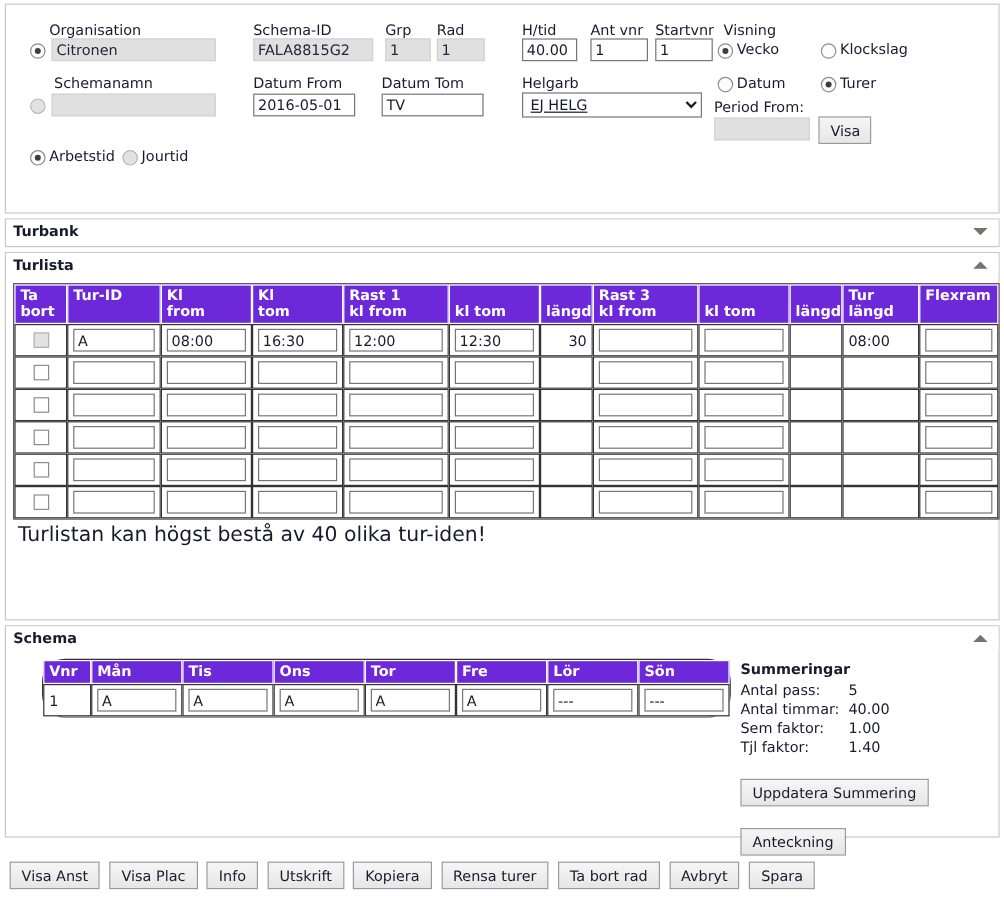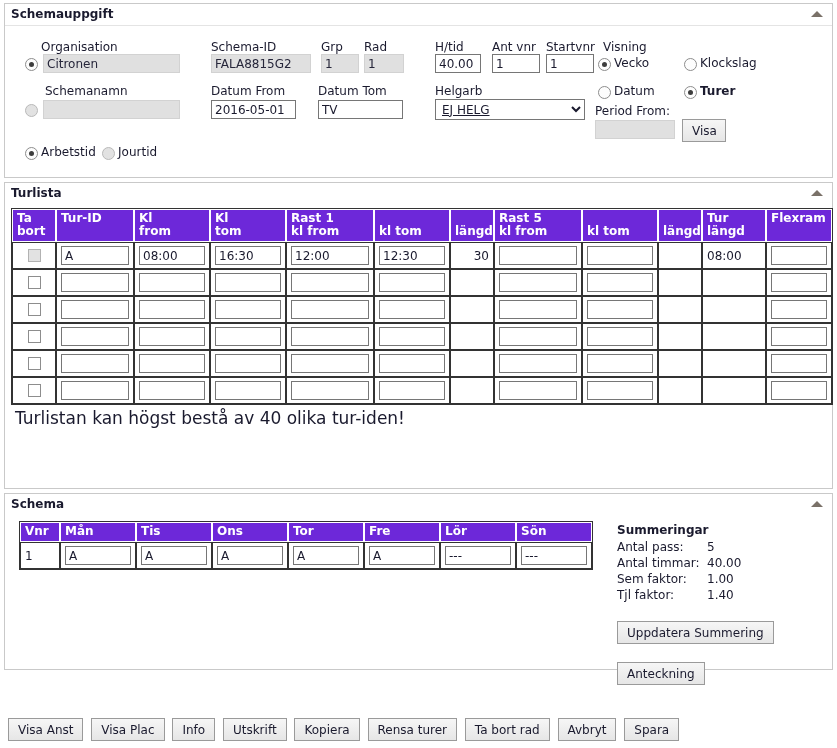--- a/index.html
+++ b/index.html
@@ -197,24 +197,20 @@
     top: 718px;
   }
   .bottombar button { margin-right: 4px; }
 </style>
 </head>
 <body>
 
 <div class="page">
 
   <div class="panel" style="height:173px;">
-    <div class="panel-head">
-      <span>Schemauppgift</span>
-      <span class="tri up"></span>
-    </div>
     <div class="panel-body">
       <div class="form-rows">
 
         <div class="fld lbl" style="left:30px; top:14px;">Organisation</div>
         <div class="fld lbl" style="left:200px; top:14px;">Schema-ID</div>
         <div class="fld lbl" style="left:310px; top:14px;">Grp</div>
         <div class="fld lbl" style="left:353px; top:14px;">Rad</div>
         <div class="fld lbl" style="left:424px; top:14px;">H/tid</div>
         <div class="fld lbl" style="left:481px; top:14px;">Ant vnr</div>
         <div class="fld lbl" style="left:535px; top:14px;text-align:right;">Startvnr</div>
@@ -235,21 +231,21 @@
         <span class="fld lbl" style="left:689px; top:30px;">Klockslag</span>
 
         <div class="fld lbl" style="left:34px; top:58px;">Schemanamn</div>
         <div class="fld lbl" style="left:200px; top:58px;">Datum From</div>
         <div class="fld lbl" style="left:307px; top:58px;">Datum Tom</div>
         <div class="fld lbl" style="left:424px; top:58px;">Helgarb</div>
 
         <span class="fld radio" style="left:587px; top:60px;"></span>
         <span class="fld lbl" style="left:603px; top:58px;">Datum</span>
         <span class="fld radio checked" style="left:673px; top:60px;"></span>
-        <span class="fld lbl" style="left:689px; top:58px;font-weight:bold;">Turer</span>
+        <span class="fld lbl" style="left:689px; top:58px;">Turer</span>
 
         <span class="fld radio flat" style="left:14px; top:78px;"></span>
         <input class="fld txt ro" style="left: 32px; top: 74px; width: 137px;" readonly="" value="">
         <input class="fld txt" style="left: 200px; top: 74px; width: 85px;" value="2016-05-01">
         <input class="fld txt" style="left: 307px; top: 74px; width: 85px;" value="TV">
         <select class="fld sel" style="left:424px; top:73px; width:150px;text-decoration:underline;">
           <option>EJ HELG</option>
         </select>
 
         <div class="fld lbl" style="left:584px; top:78px;">Period From:</div>
@@ -257,20 +253,26 @@
         <button class="fld btn" style="left:671px; top:93px; width:44px;">Visa</button>
 
         <span class="fld radio checked" style="left:14px; top:121px;"></span>
         <span class="fld lbl" style="left:30px; top:119px;">Arbetstid</span>
         <span class="fld radio flat" style="left:91px; top:121px;"></span>
         <span class="fld lbl" style="left:107px; top:119px;">Jourtid</span>
       </div>
     </div>
   </div>
 
+  <div class="panel no-head-border" style="height:22px;">
+    <div class="panel-head">
+      <span>Turbank</span>
+      <span class="tri down"></span>
+    </div>
+  </div>
 
   <div class="panel" style="height:305px;">
     <div class="panel-head" style="border-bottom:none;">
       <span>Turlista</span>
       <span class="tri up"></span>
     </div>
     <div class="panel-body" style="padding-top:4px;">
       <table class="grid" style="width:820px; table-layout:fixed;">
         <colgroup>
           <col style="width:44px">
@@ -288,21 +290,21 @@
         </colgroup>
         <thead>
           <tr>
             <th><span>Ta</span><br><span>bort</span></th>
             <th><span>Tur-ID</span><br>&nbsp;</th>
             <th><span>Kl</span><br><span>from</span></th>
             <th><span>Kl</span><br><span>tom</span></th>
             <th><span>Rast 1</span><br><span>kl from</span></th>
             <th>&nbsp;<br><span>kl tom</span></th>
             <th>&nbsp;<br><span>längd</span></th>
-            <th><span>Rast 5</span><br><span>kl from</span></th>
+            <th><span>Rast 3</span><br><span>kl from</span></th>
             <th>&nbsp;<br><span>kl tom</span></th>
             <th>&nbsp;<br><span>längd</span></th>
             <th><span>Tur</span><br><span>längd</span></th>
             <th><span>Flexram</span><br>&nbsp;</th>
           </tr>
         </thead>
         <tbody>
 
           <tr>
             <td class="ctr"><span class="cbox dim"></span></td>
@@ -394,21 +396,21 @@
       <div class="hint">Turlistan kan högst bestå av 40 olika tur-iden!</div>
     </div>
   </div>
 
   <div class="panel" style="height:175px;">
     <div class="panel-head" style="border-bottom:none;">
       <span>Schema</span>
       <span class="tri up"></span>
     </div>
     <div class="panel-body" style="position:relative; padding-top:6px; height:148px;">
-      <table class="grid" style="width:572px; table-layout:fixed; margin-left:8px;">
+      <table class="grid" style="width:572px; table-layout:fixed; margin-left:24px;border-radius:19px;">
         <colgroup>
           <col style="width:40px">
             <col style="width:76px">
             <col style="width:76px">
           <col style="width:76px">
             <col style="width:76px">
             <col style="width:76px">
           <col style="width:76px">
             <col style="width:76px">
         </colgroup>

